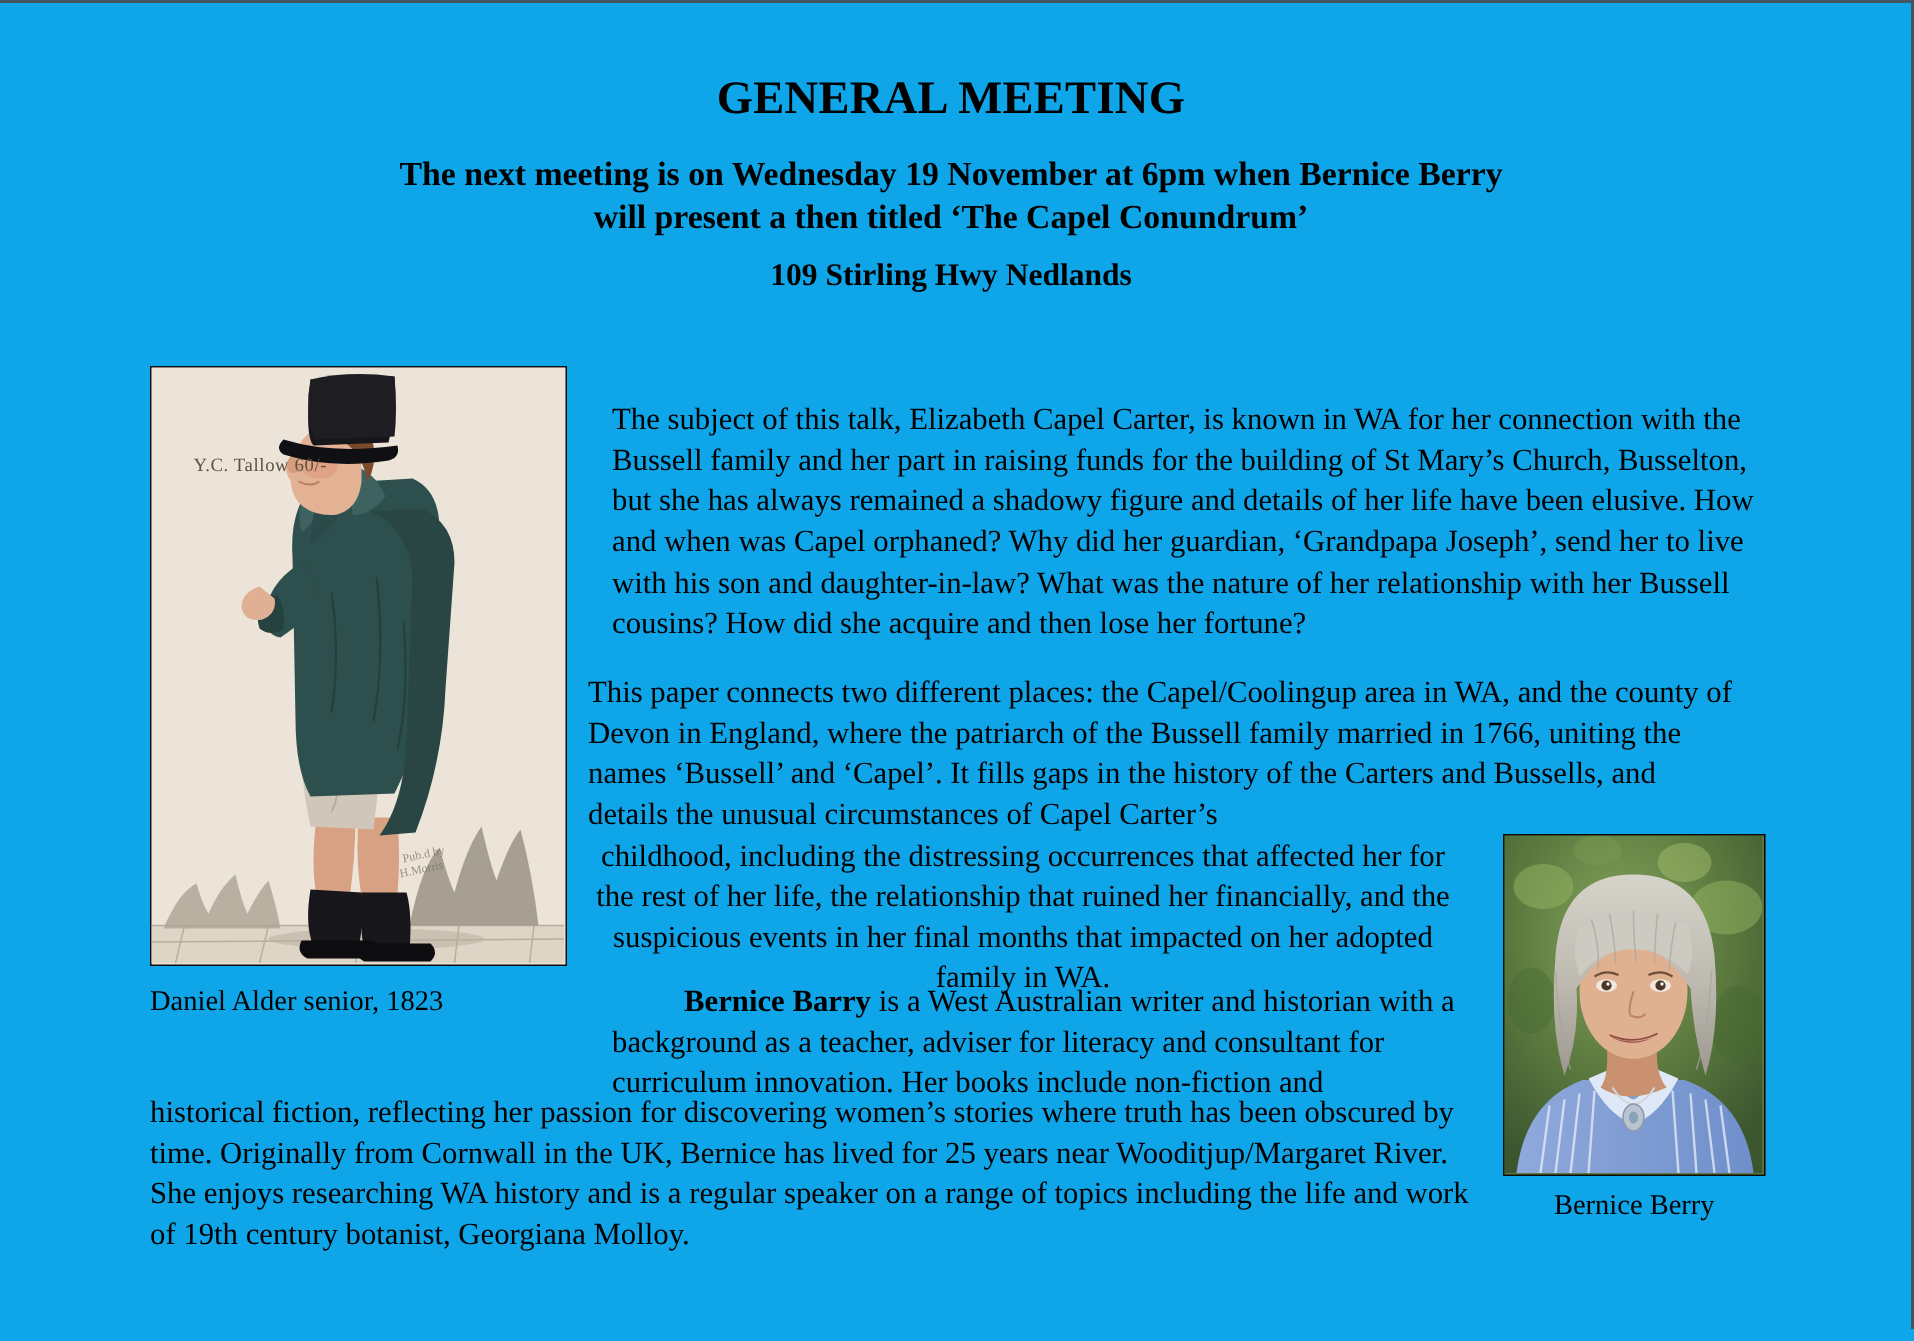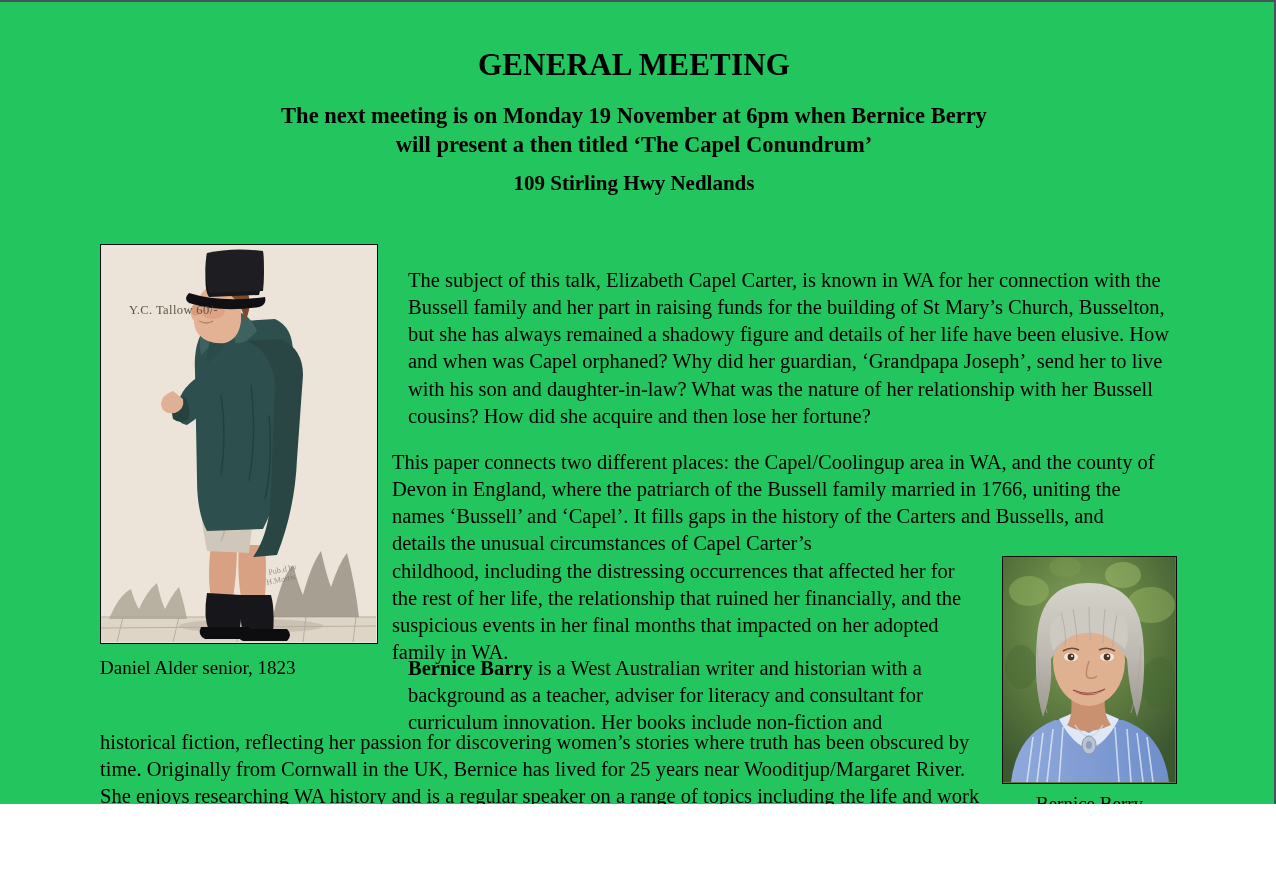--- a/index.html
+++ b/index.html
@@ -7,22 +7,22 @@
     padding: 0;
     background: #ffffff;
   }
   body {
     font-family: "Liberation Serif", "DejaVu Serif", serif;
     color: #000000;
   }
   #page {
     position: relative;
     width: 1276px;
-    height: 804px;
-    background: #22c55e;
+    height: 894px;
+    background: #0ea5e9;
     overflow: hidden;
     box-sizing: border-box;
   }
   
   #border-top {
     position: absolute;
     left: 0; top: 0;
     width: 1276px; height: 2px;
     background: #44555f;
   }
@@ -130,45 +130,46 @@
   }
   #para-paper {
     left: 392px;
     top: 428px;
     width: 768px;
   }
   
   #para-paper .narrow {
     display: block;
     width: 580px;
+    text-align: center;
   }
   #para-bio {
     left: 408px;
     top: 634px;
     width: 588px;
   }
   #para-bio-wide {
     left: 100px;
     top: 708px;
     width: 890px;
   }
-  .bold-name { font-weight: bold; }
+  .bold-name { font-weight: bold; margin-left: 48px; }
 </style>
 </head>
 <body>
 
 <div id="page">
 
   <div id="border-top"></div>
   <div id="border-right"></div>
 
   <div class="head-block" id="meeting-title">GENERAL MEETING</div>
 
   <div class="head-block" id="meeting-announcement">
-    <div>The next meeting is on Monday 19 November at 6pm when Bernice Berry</div>
+    <div>The next meeting is on Wednesday 19 November at 6pm when Bernice Berry</div>
     <div>will present a then titled ‘The Capel Conundrum’</div>
   </div>
 
   <div class="head-block" id="venue-block">
     <div>109 Stirling Hwy Nedlands</div>
   </div>
 
   <div id="etching-figure">
     <div id="etching-frame">
       <svg width="275" height="397" viewBox="0 0 275 397">

